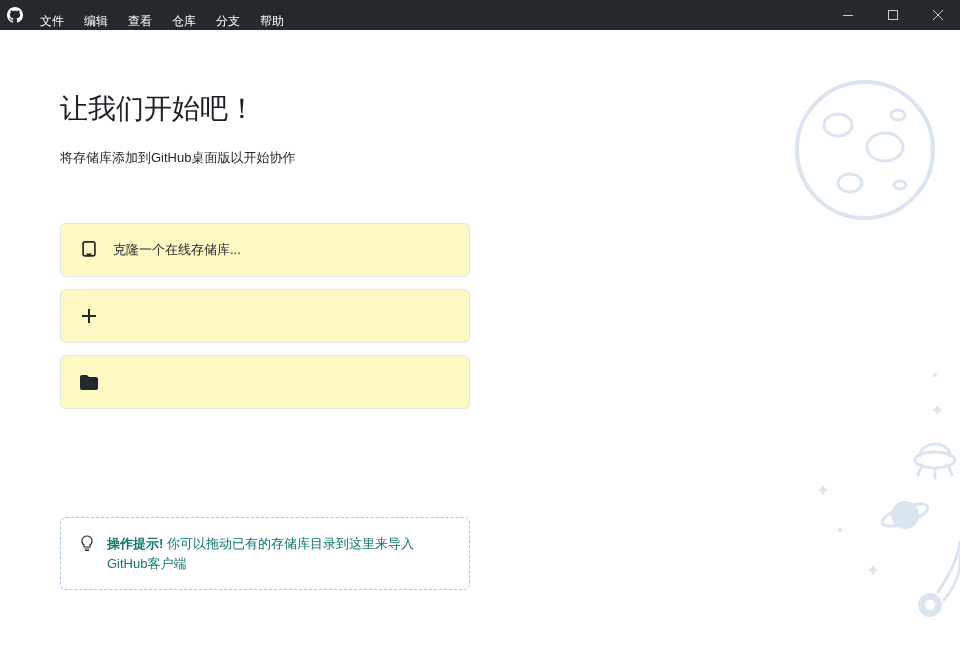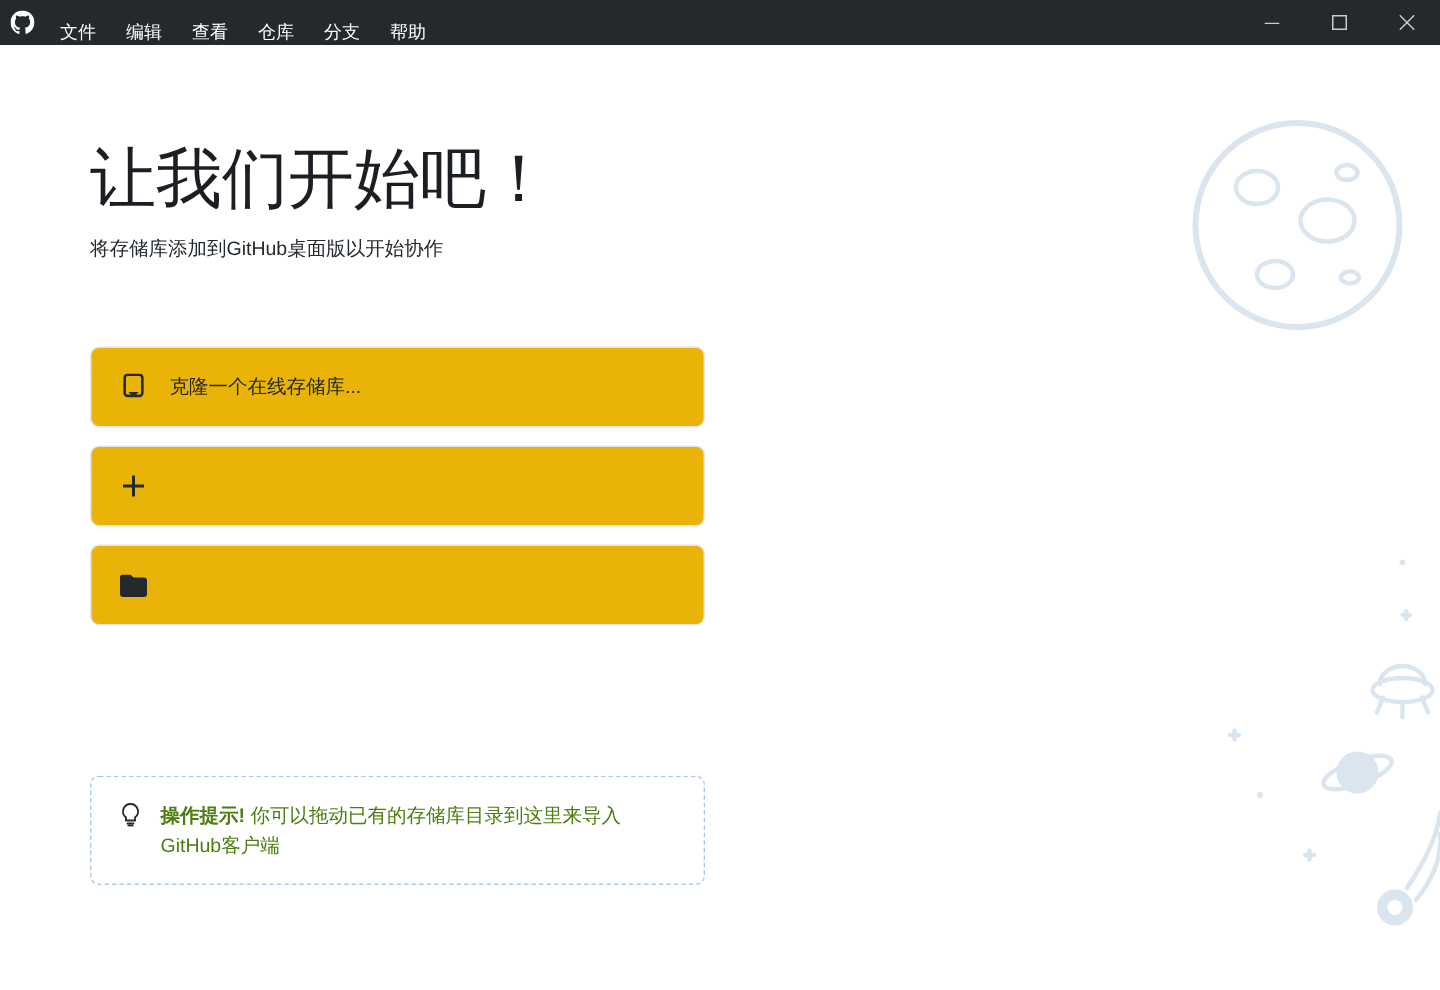--- a/index.html
+++ b/index.html
@@ -52,39 +52,39 @@
       justify-content: center;
       cursor: pointer;
       color: #ccc;
     }
     .content {
       padding: 60px 0 0 60px;
       position: relative;
       height: calc(100% - 30px);
     }
     .title {
-      font-size: 44px;
+      font-size: 28px;
       font-weight: 300;
       color: #1b1f23;
-      margin-bottom: 8px;
+      margin-bottom: 21px;
     }
     .subtitle {
       font-size: 13px;
       color: #24292e;
       margin-bottom: 56px;
     }
     .option-list {
       width: 410px;
     }
     .option-btn {
       width: 100%;
       height: 54px;
       border: 1px solid #e1e4e8;
       border-radius: 6px;
-      background: #eab308;
+      background: #fef9c3;
       display: flex;
       align-items: center;
       padding: 0 18px;
       margin-bottom: 12px;
       cursor: pointer;
       font-size: 13px;
       color: #24292e;
     }
     .option-icon {
       width: 20px;
@@ -106,21 +106,21 @@
       bottom: 70px;
       left: 60px;
     }
     .tip-icon {
       margin-right: 12px;
       margin-top: 1px;
       flex-shrink: 0;
     }
     .tip-text {
       font-size: 13px;
-      color: #4d7c0f;
+      color: #0f766e;
       line-height: 1.5;
     }
     .tip-text strong { font-weight: 600; }
     .moon {
       position: absolute;
       top: 45px;
       right: 20px;
     }
     .decorations {
       position: absolute;

